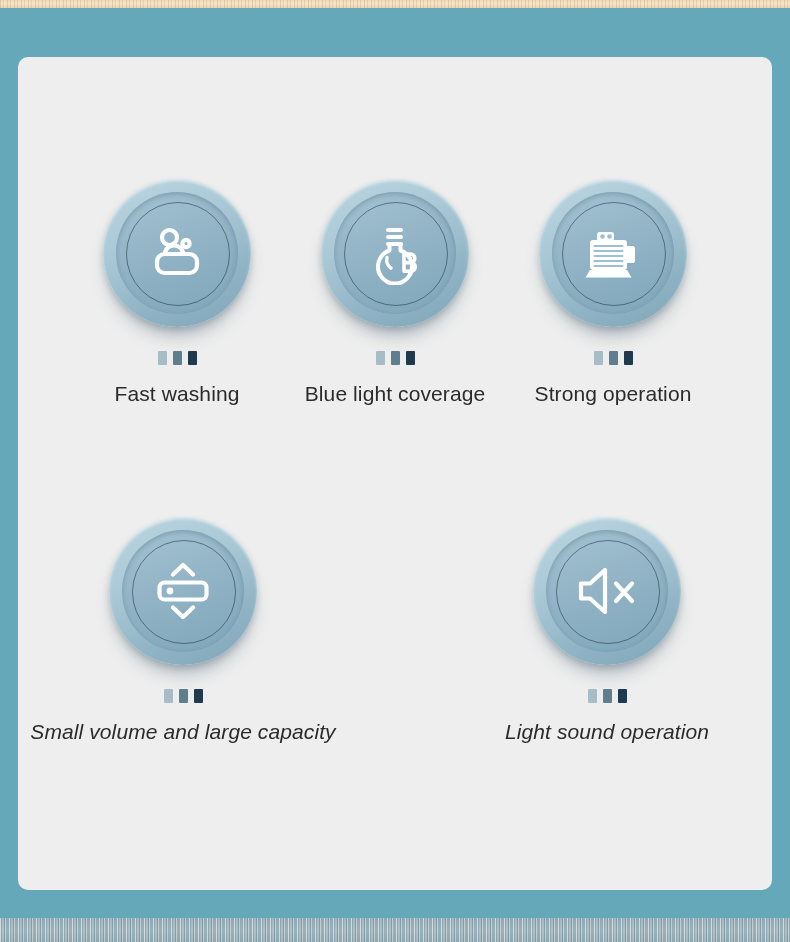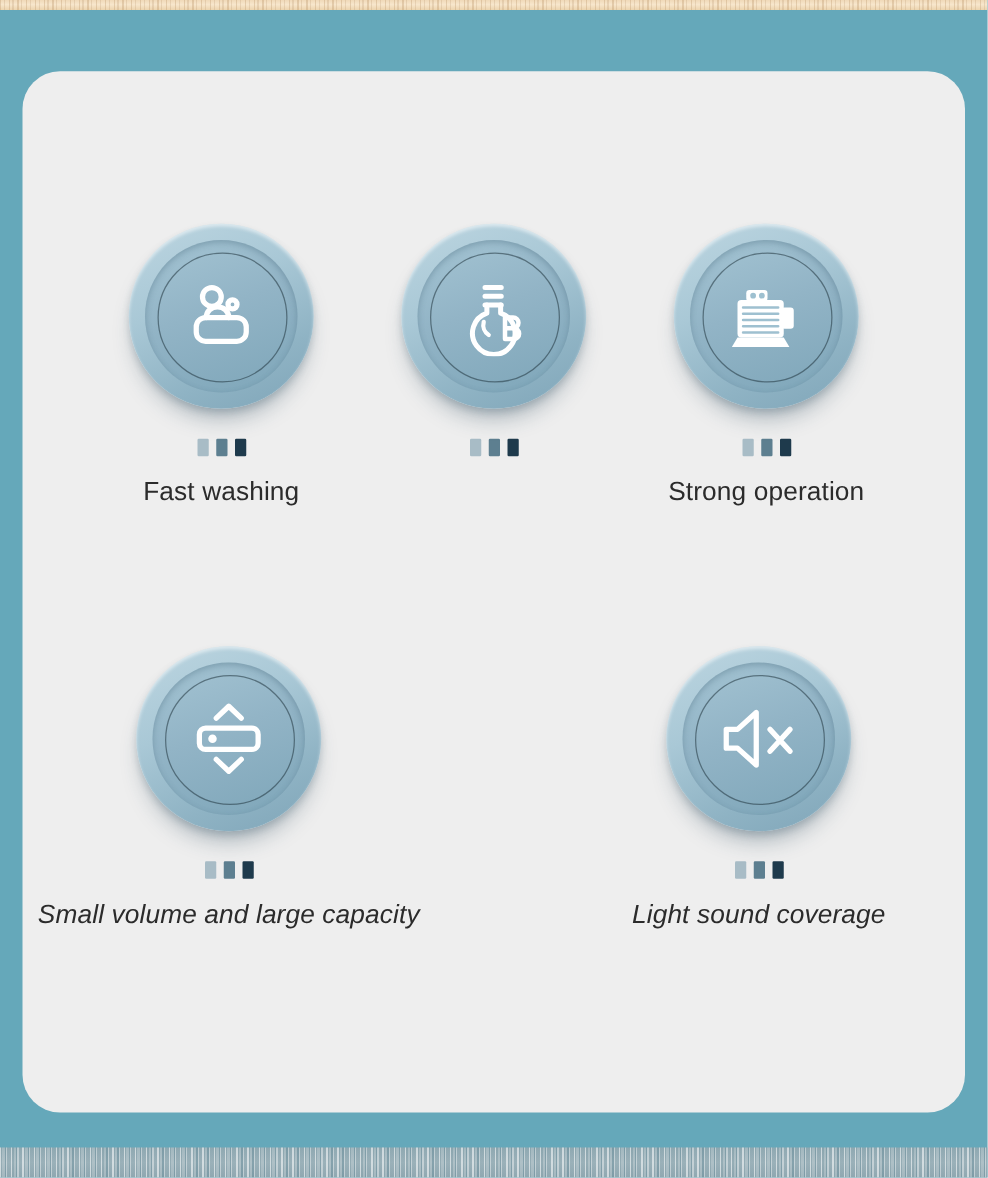--- a/index.html
+++ b/index.html
@@ -58,21 +58,21 @@
   }
 
   
   .feature-card {
     position: absolute;
     left: 18px;
     top: 57px;
     width: 754px;
     height: 833px;
     background: #eeeeee;
-    border-radius: 30px;
+    border-radius: 10px;
   }
 
   .feature-grid {
     position: absolute;
     left: 0; top: 0;
     width: 100%;
     padding: 122px 0 0 0;
   }
 
   .feature-row {
@@ -199,20 +199,21 @@
               <path d="M24 36.5a9.5 9.5 0 0 0 4 10.5" stroke-width="3.4"></path>
               <path d="M41 33h6.5a4.3 4.3 0 0 1 0 8.6H41V33zM41 41.6h7a4.3 4.3 0 0 1 0 8.6h-7v-8.6z" stroke-width="3.6"></path>
             </svg>
           </span>
         </div>
         <div class="bar-indicator">
           <span class="bar" style="background:#a8bcc6"></span>
           <span class="bar" style="background:#5d7f90"></span>
           <span class="bar" style="background:#1e3a4c"></span>
         </div>
+        <div class="feature-label">Blue light coverage</div>
       </div>
 
       <div class="feature-cell">
         <div class="icon-orb">
           <span class="orb-glyph">
             <svg viewBox="0 0 64 64">
               <g fill="#ffffff">
                 <rect x="16" y="11" width="17" height="9" rx="2.6"></rect>
                 <rect x="9" y="19" width="37" height="30" rx="3"></rect>
                 <rect x="44" y="25" width="10" height="17" rx="2.6"></rect>
@@ -267,21 +268,21 @@
               <path d="M6 24.5h9L30 11v42L15 39.5H6z"></path>
               <path d="M41 24.5 57 42M57 24.5 41 42"></path>
             </svg>
           </span>
         </div>
         <div class="bar-indicator">
           <span class="bar" style="background:#a8bcc6"></span>
           <span class="bar" style="background:#5d7f90"></span>
           <span class="bar" style="background:#1e3a4c"></span>
         </div>
-        <div class="feature-label">Light sound coverage</div>
+        <div class="feature-label">Light sound operation</div>
       </div>
 
     </div>
 
   </div>
 </div>
 
 <div class="wood-strip-bottom"></div>
 
 </body></html>

